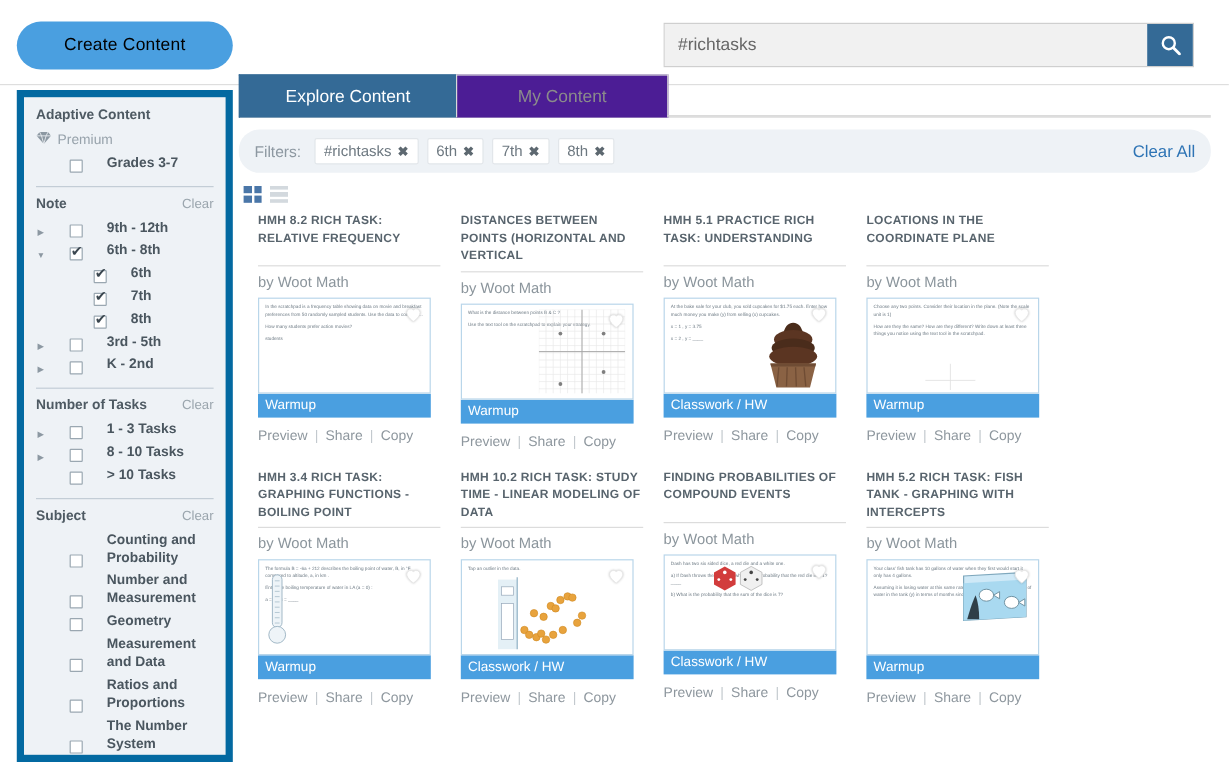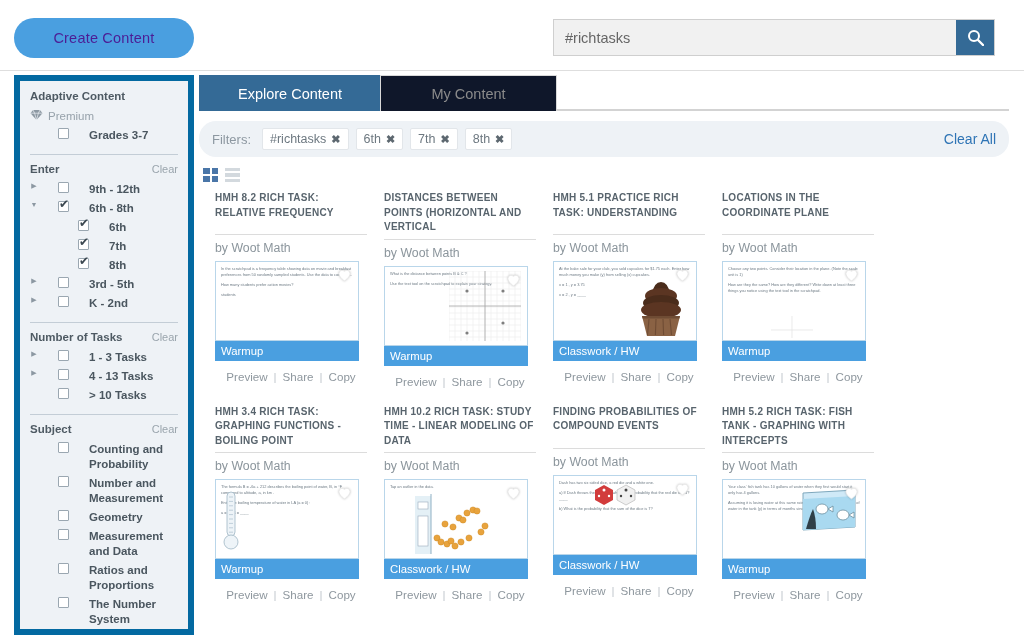--- a/index.html
+++ b/index.html
@@ -11,21 +11,21 @@
   }
 
   
   .header {
     position: absolute; left: 0; top: 0; width: 1024px; height: 71px;
     background: #ffffff; border-bottom: 1px solid #dedede;
   }
   .create-btn {
     position: absolute; left: 14px; top: 18px;
     width: 180px; height: 40px; border-radius: 20px;
-    background: #4a9fe0; border: none; color: #4c1d95;
+    background: #4a9fe0; border: none; color: #000000;
     font-size: 14.5px; font-family: "Liberation Sans", sans-serif;
     cursor: pointer; letter-spacing: .2px;
   }
   .search-wrap {
     position: absolute; left: 553px; top: 19px;
     width: 442px; height: 37px; display: flex;
     border: 1px solid #cfcfcf;
   }
   .search-input {
     flex: 1; border: none; outline: none; background: #f1f1f1;
@@ -48,21 +48,21 @@
   }
   .sb-inner { padding: 9px 0 0 0; }
   .sb-sec { padding: 0 10px; }
   .sb-head {
     display: flex; justify-content: space-between; align-items: baseline;
     font-weight: bold; color: #4e5a63; font-size: 11.5px;
     margin-bottom: 5px;
   }
   .sb-clear { font-weight: normal; color: #9aa5ad; font-size: 11px; cursor: pointer; }
   .sb-row {
-    display: flex; align-items: flex-start; gap: 20px;
+    display: flex; align-items: flex-end; gap: 20px;
     padding: 2px 0; line-height: 15px; cursor: pointer;
   }
   .sb-row.indent { padding-left: 20px; }
   .arrow {
     width: 8px; flex: 0 0 8px; font-size: 7px; color: #8c98a2; line-height: 1;
     text-align: center;
   }
   .arrow.blank { visibility: hidden; }
   .cbox {
     width: 11px; height: 11px; flex: 0 0 11px;
@@ -75,27 +75,27 @@
   }
   .sb-label { white-space: nowrap; }
   .sb-label.bold { font-weight: bold; color: #4a565f; }
   .sb-label.wrap { white-space: normal; }
   .divider { height: 1px; background: #c3cdd6; margin: 9px 10px 8px 10px; }
   .premium-row { display: flex; align-items: center; gap: 5px; padding: 2px 0 3px 0; }
   .gem { flex: 0 0 13px; }
   .premium-txt { color: #97a2ab; }
 
   
-  .main { position: absolute; left: 199px; top: 75px; width: 810px; height: 560px; }
+  .main { position: absolute; left: 199px; top: 62px; width: 810px; height: 560px; }
 
   .tabs { display: flex; height: 36px; border-bottom: 1px solid #d3d3d3; }
   .tab {
     height: 36px; line-height: 36px; text-align: center;
     font-size: 14.5px; color: #8b8b8b; cursor: pointer;
-    border: 1px solid #d9d9d9; border-bottom: none; background: #0f172a;
+    border: 1px solid #d9d9d9; border-bottom: none; background: #4c1d95;
     margin-right: -1px;
   }
   .tab.w1 { width: 182px; }
   .tab.w2 { width: 177px; }
   .tab.w3 { width: 179px; }
   .tab.active { background: #346a96; color: #ffffff; border-color: #346a96; }
   .tab-fill { flex: 1; border-bottom: 1px solid #d3d3d3; }
 
   .filters {
     margin-top: 10px; height: 36px; background: #eef2f6;
@@ -147,21 +147,21 @@
   .heart {
     position: absolute; right: 4px; top: 3px; width: 19px; height: 19px;
     color: #ffffff; filter: drop-shadow(0 0 1px rgba(0,0,0,.22));
   }
   .tag {
     width: 144px; height: 20px; background: #4a9fe0;
     color: #ffffff; font-size: 11.3px; line-height: 20px; padding-left: 6px;
   }
   .card-actions {
     font-size: 11.6px; color: #8e979e; padding-top: 9px;
-    display: flex; gap: 6px; justify-content: center;
+    display: flex; gap: 6px; 
   }
   .card-actions a { color: #8e979e; text-decoration: none; cursor: pointer; }
   .card-actions .sep { color: #c3c9ce; }
 
   
   .art { position: absolute; }
   .cupcake { right: 6px; bottom: 2px; width: 58px; height: 66px; }
   .fishtank { right: 5px; top: 7px; width: 62px; height: 46px; }
   .dice { left: 38px; top: 6px; width: 46px; height: 24px; }
   .grid-art { right: 6px; top: 4px; width: 72px; height: 70px; opacity: .75; }
@@ -209,21 +209,21 @@
         <span class="arrow blank">▶</span>
         <span class="cbox"></span>
         <span class="sb-label bold">Grades 3-7</span>
       </div>
     </div>
 
     <div class="divider"></div>
 
     <div class="sb-sec">
       <div class="sb-head">
-        <span>Enter</span>
+        <span>Note</span>
         <span class="sb-clear">Clear</span>
       </div>
       <div id="grade-list">
           <div class="sb-row">
             <span class="arrow">▶</span>
             <span class="cbox"></span>
             <span class="sb-label bold">9th - 12th</span>
           </div>
           <div class="sb-row">
             <span class="arrow">▼</span>
@@ -267,21 +267,21 @@
       </div>
       <div id="tasks-list">
           <div class="sb-row">
             <span class="arrow">▶</span>
             <span class="cbox"></span>
             <span class="sb-label bold">1 - 3 Tasks</span>
           </div>
           <div class="sb-row">
             <span class="arrow">▶</span>
             <span class="cbox"></span>
-            <span class="sb-label bold">4 - 13 Tasks</span>
+            <span class="sb-label bold">8 - 10 Tasks</span>
           </div>
           <div class="sb-row">
             <span class="arrow blank">▶</span>
             <span class="cbox"></span>
             <span class="sb-label bold">&gt; 10 Tasks</span>
           </div>
         </div>
     </div>
 
     <div class="divider"></div>

